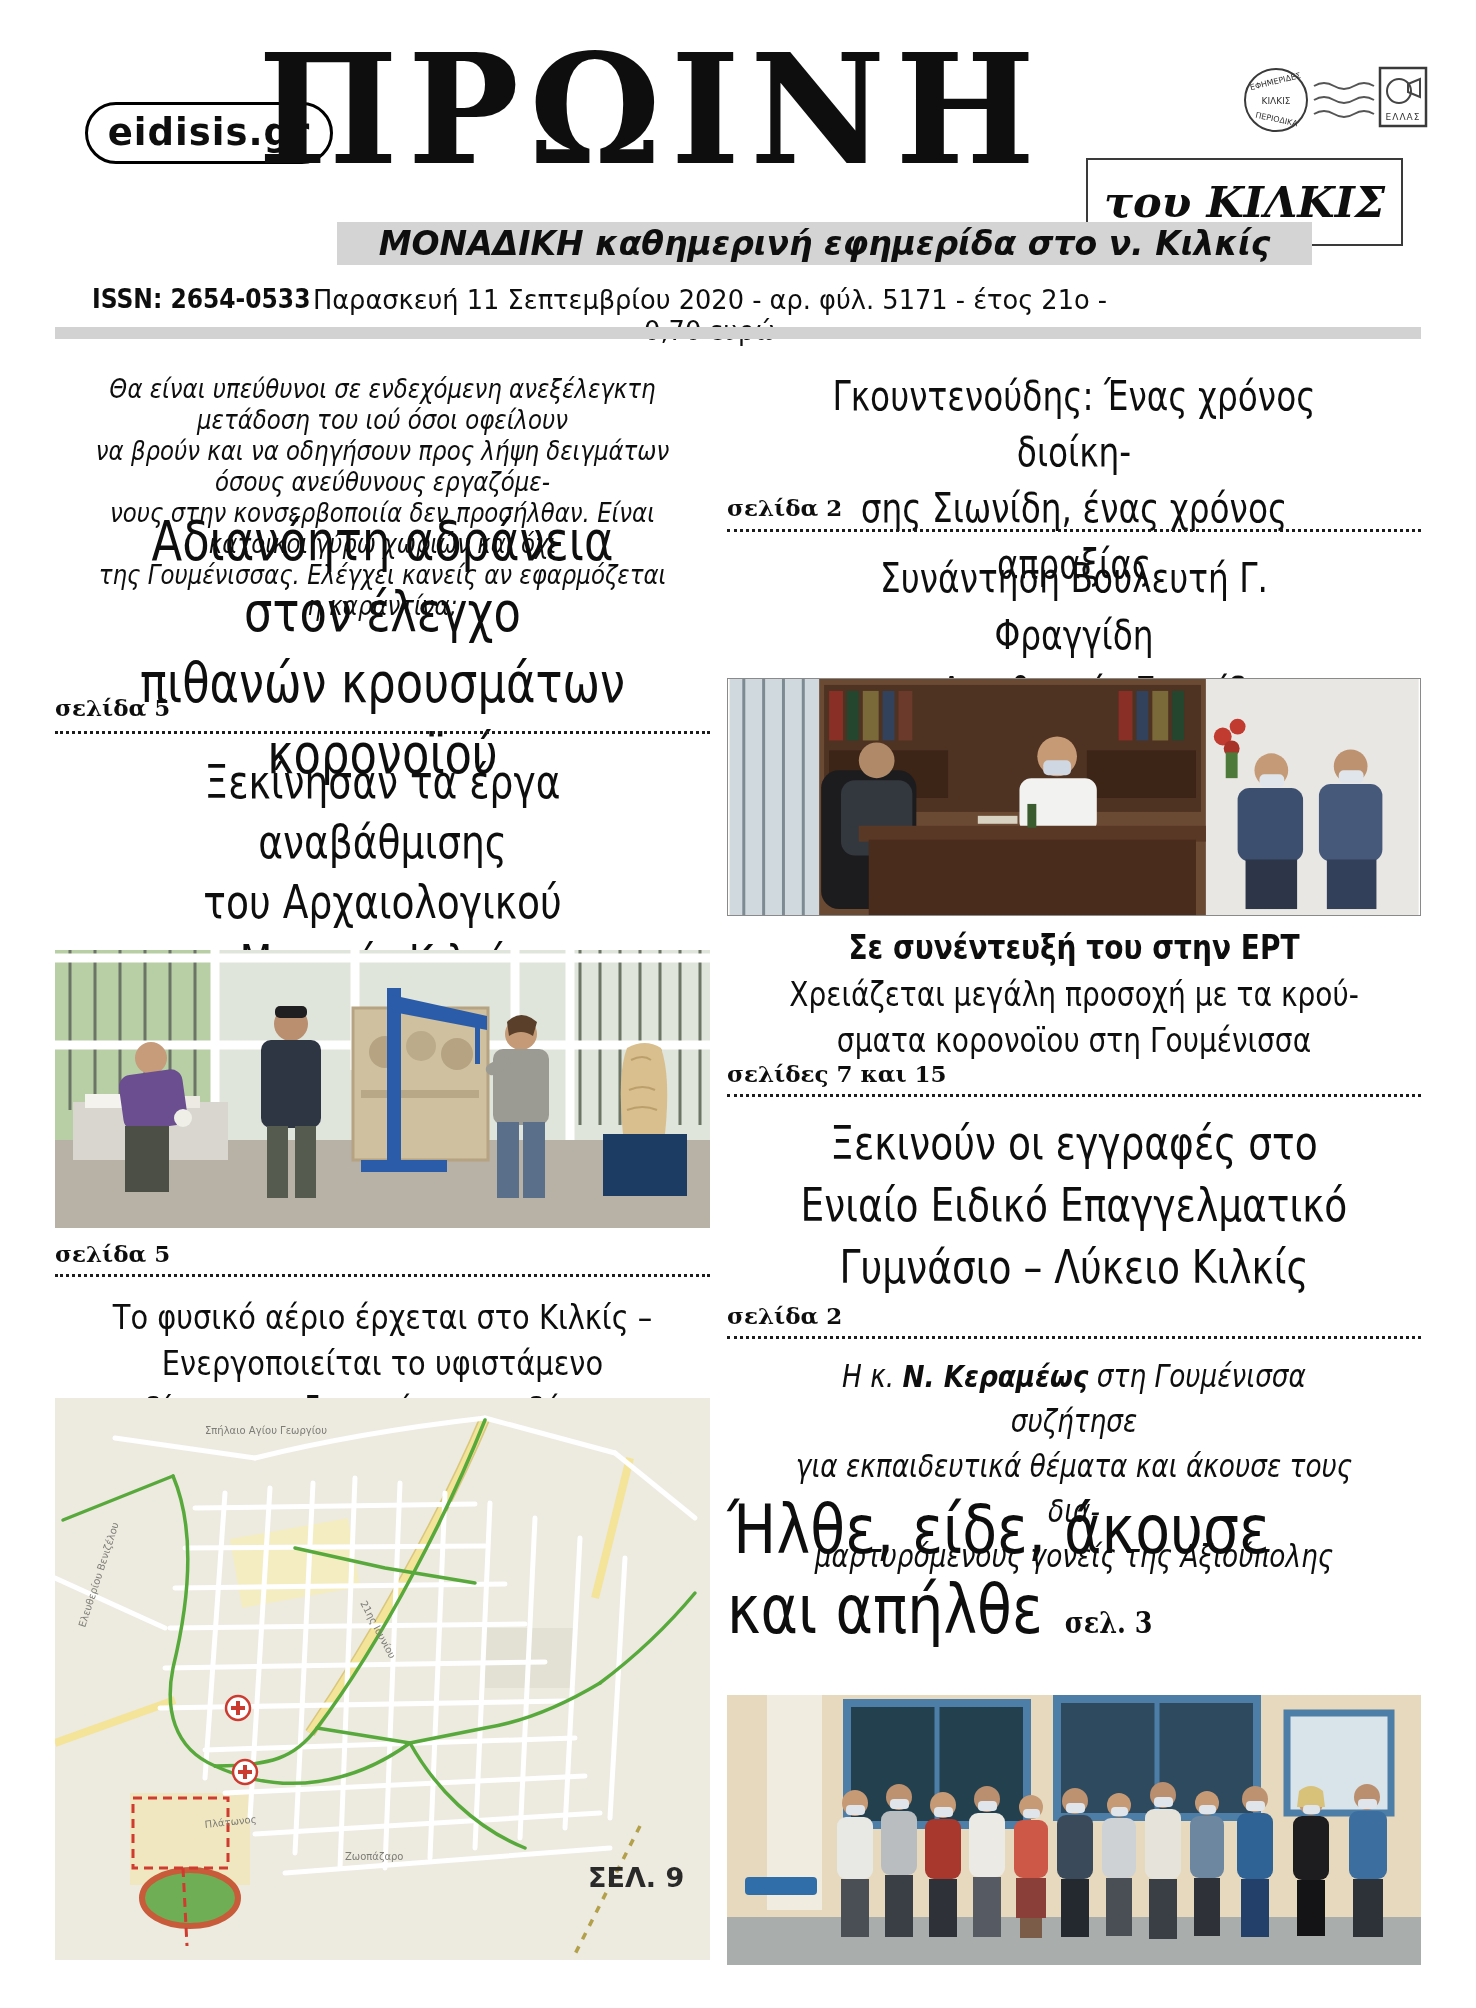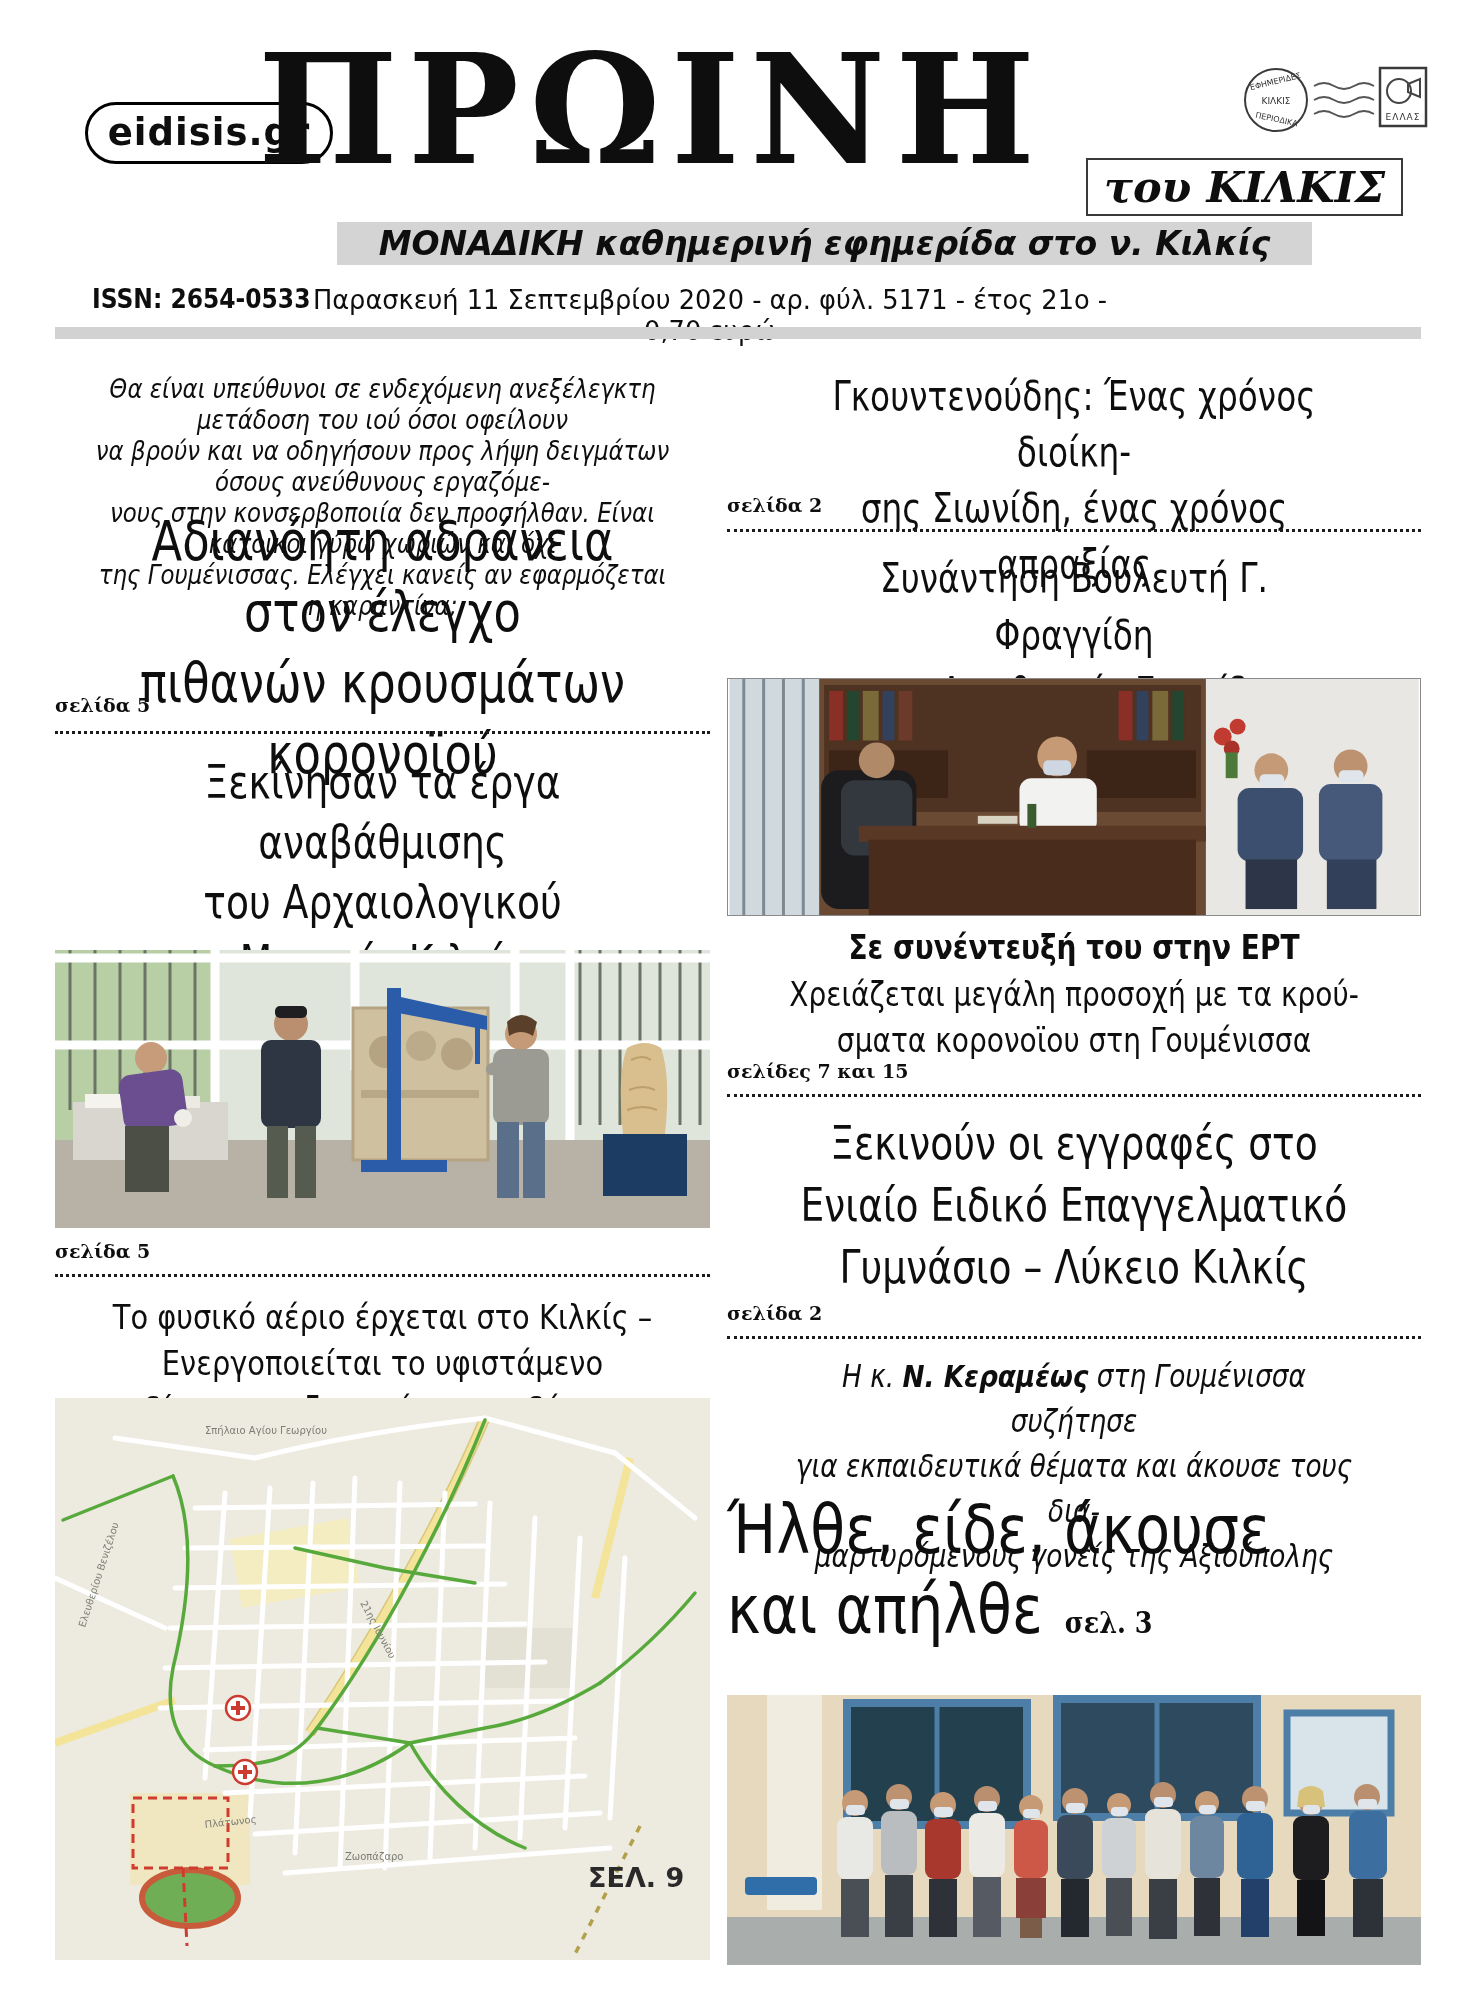--- a/index.html
+++ b/index.html
@@ -5,37 +5,37 @@
   html,body{margin:0;padding:0;}
   body{width:1476px;height:2008px;background:#fff;position:relative;overflow:hidden;
        font-family:"DejaVu Sans", sans-serif;color:#0e0e0e;}
   .abs{position:absolute;}
   
   .badge{left:85px;top:58px;width:242px;height:56px;border:3px solid #000;border-radius:32px;
          text-align:center;line-height:56px;font-size:37px;font-weight:bold;letter-spacing:1px;background:#fff;margin-top:44px;}
   .masthead{left:258px;top:28px;width:850px;height:165px;font-family:"DejaVu Serif",serif;
             font-weight:900;font-size:148px;line-height:160px;letter-spacing:10px;
             transform:scaleY(1.02);transform-origin:0 0;white-space:nowrap;}
-  .masthead-suffix{left:1086px;top:158px;border:2px solid #3a3a3a;background:#fff;padding:2px 16px;
+  .masthead-suffix{left:1086px;top:158px;border:2px solid #3a3a3a;background:#fff;padding:17px 16px;
             font-family:"DejaVu Serif",serif;font-style:italic;font-weight:bold;font-size:43px;}
   .stamps{left:1240px;top:58px;}
   .tagline{left:337px;top:222px;width:975px;height:43px;background:#d4d4d4;text-align:center;
            line-height:43px;font-size:33px;font-weight:bold;font-style:italic;}
   .issn{left:92px;top:284px;font-size:26px;font-weight:bold;transform:scaleX(.9);transform-origin:0 0;}
   .dateline{left:280px;top:284px;width:860px;text-align:center;font-size:27px;
             transform:scaleX(.95);transform-origin:50% 0;}
   .grayrule{left:55px;top:327px;width:1366px;height:12px;background:#d2d2d2;}
   
   .lcol{left:55px;width:655px;}
   .rcol{left:727px;width:694px;}
   .cx80{transform:scaleX(.80);transform-origin:50% 0;}
   .cx85{transform:scaleX(.85);transform-origin:50% 0;}
   .cx88{transform:scaleX(.88);transform-origin:50% 0;}
   .ctr{text-align:center;}
-  .pageref{font-family:"DejaVu Serif",serif;font-weight:bold;font-size:19px;}
+  .pageref{font-family:"DejaVu Serif",serif;font-weight:bold;font-size:23px;}
   .dotsep{border-top:3px dotted #1c1c1c;height:0;}
   
   .intro{top:374px;font-style:italic;font-size:26px;line-height:31px;}
   .h1{top:505px;font-size:56px;line-height:71px;}
   .h1page{top:694px;}
   .ldot1{top:731px;}
   .h2{top:752px;font-size:47px;line-height:60px;}
   .museum{top:950px;height:278px;}
   .h2page{top:1240px;}
   .ldot2{top:1274px;}

